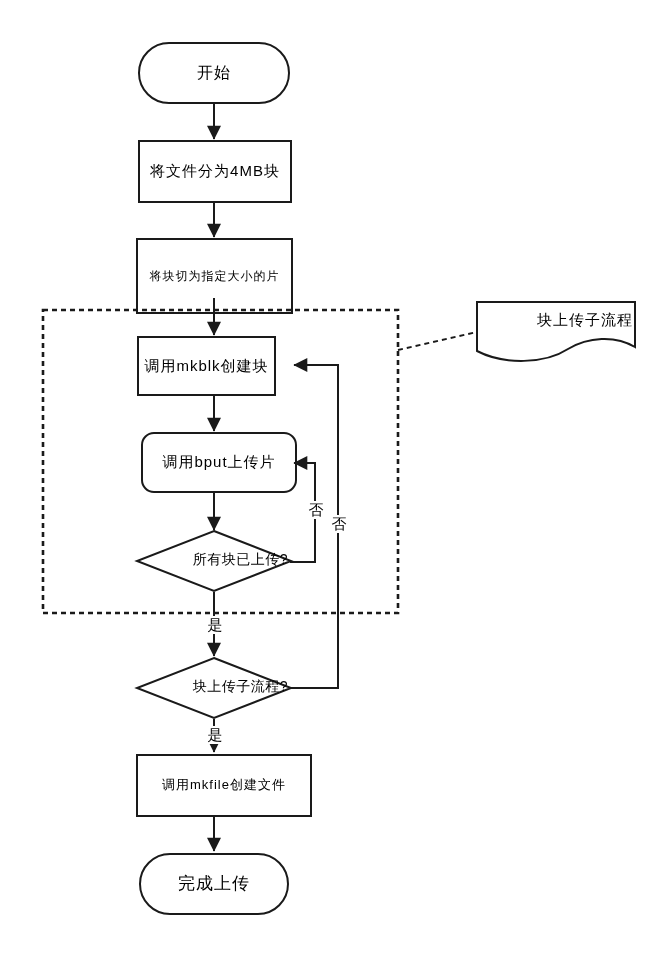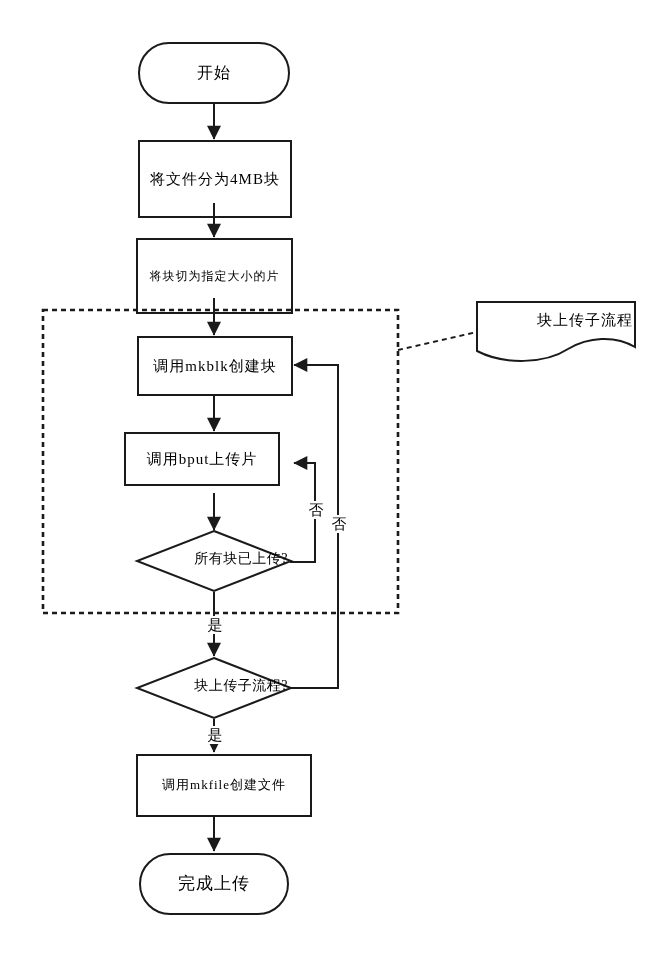--- a/index.html
+++ b/index.html
@@ -4,21 +4,21 @@
 <style>
   :root{
     --stroke:#1a1a1a;
     --fill:#ffffff;
     --text:#000000;
     --bg:#ffffff;
   }
   html,body{margin:0;padding:0;background:var(--bg);}
   .canvas{
     position:relative;width:657px;height:965px;background:var(--bg);
-    font-family:Liberation Serif, serif;color:var(--text);
+    font-family:Liberation Sans, sans-serif;color:var(--text);
     overflow:hidden;
   }
   
   .wires{position:absolute;left:0;top:0;z-index:2;pointer-events:none;}
   .edge{fill:none;stroke:var(--stroke,#1a1a1a);stroke-width:2;}
   .edge-dashed{fill:none;stroke:var(--stroke,#1a1a1a);stroke-width:2;stroke-dasharray:5 4;}
   .boundary{fill:none;stroke:var(--stroke,#1a1a1a);stroke-width:2.6;stroke-dasharray:5 4;}
   .shape{fill:var(--fill,#ffffff);stroke:var(--stroke,#1a1a1a);stroke-width:2;}
   #ah path{fill:var(--stroke,#1a1a1a);}
   
@@ -30,24 +30,24 @@
   }
   .terminator{border-radius:31px;}
   .overlay{
     position:absolute;z-index:3;text-align:right;letter-spacing:1px;line-height:1.2;
   }
   .edge-label{
     position:absolute;z-index:3;background:var(--fill);text-align:center;
     font-size:15px;line-height:18px;padding:0 1px;
   }
   .n-start     {left:138px;top:42px; width:152px;height:62px;font-size:16px;}
-  .n-split     {left:138px;top:140px;width:154px;height:78px;font-size:15px;}
+  .n-split     {left:138px;top:140px;width:154px;height:63px;font-size:15px;}
   .n-slice     {left:136px;top:238px;width:157px;height:76px;font-size:12px;}
-  .n-mkblk     {left:137px;top:336px;width:156px;height:60px;font-size:15px;text-align:center;}
-  .n-bput      {left:124px;top:432px;width:156px;height:54px;font-size:15px;}
+  .n-mkblk     {left:137px;top:336px;width:139px;height:60px;font-size:15px;text-align:center;}
+  .n-bput      {left:141px;top:432px;width:156px;height:61px;font-size:15px;border-radius:13px;}
   .n-mkfile    {left:136px;top:754px;width:176px;height:63px;font-size:13px;}
   .n-finish    {left:139px;top:853px;width:150px;height:62px;font-size:17px;}
   .t-diamond1  {left:140px;top:551px;width:148px;font-size:14px;letter-spacing:0.5px;}
   .t-diamond2  {left:140px;top:678px;width:148px;font-size:14px;letter-spacing:0.5px;}
   .t-note      {left:479px;top:311px;width:154px;font-size:15px;}
   .l-yes1      {left:199px;top:616px;width:30px;}
   .l-yes2      {left:199px;top:726px;width:30px;}
   .l-no-inner  {left:300px;top:501px;width:30px;}
   .l-no-outer  {left:323px;top:515px;width:30px;}
 </style>

